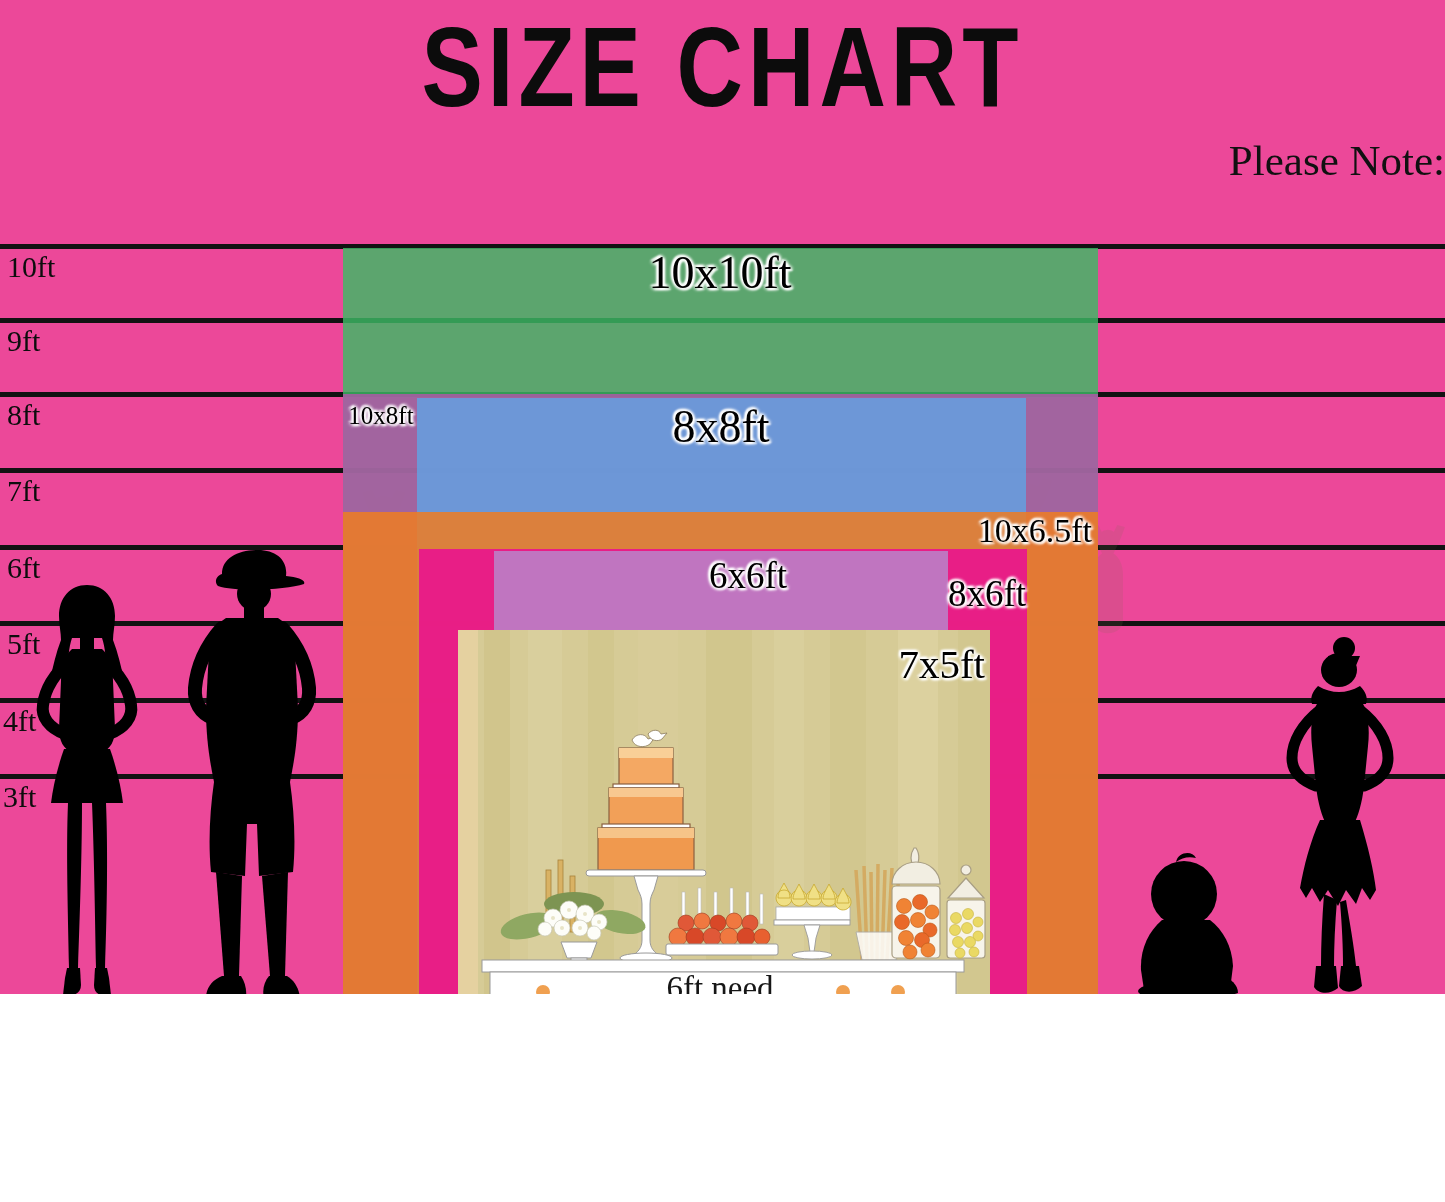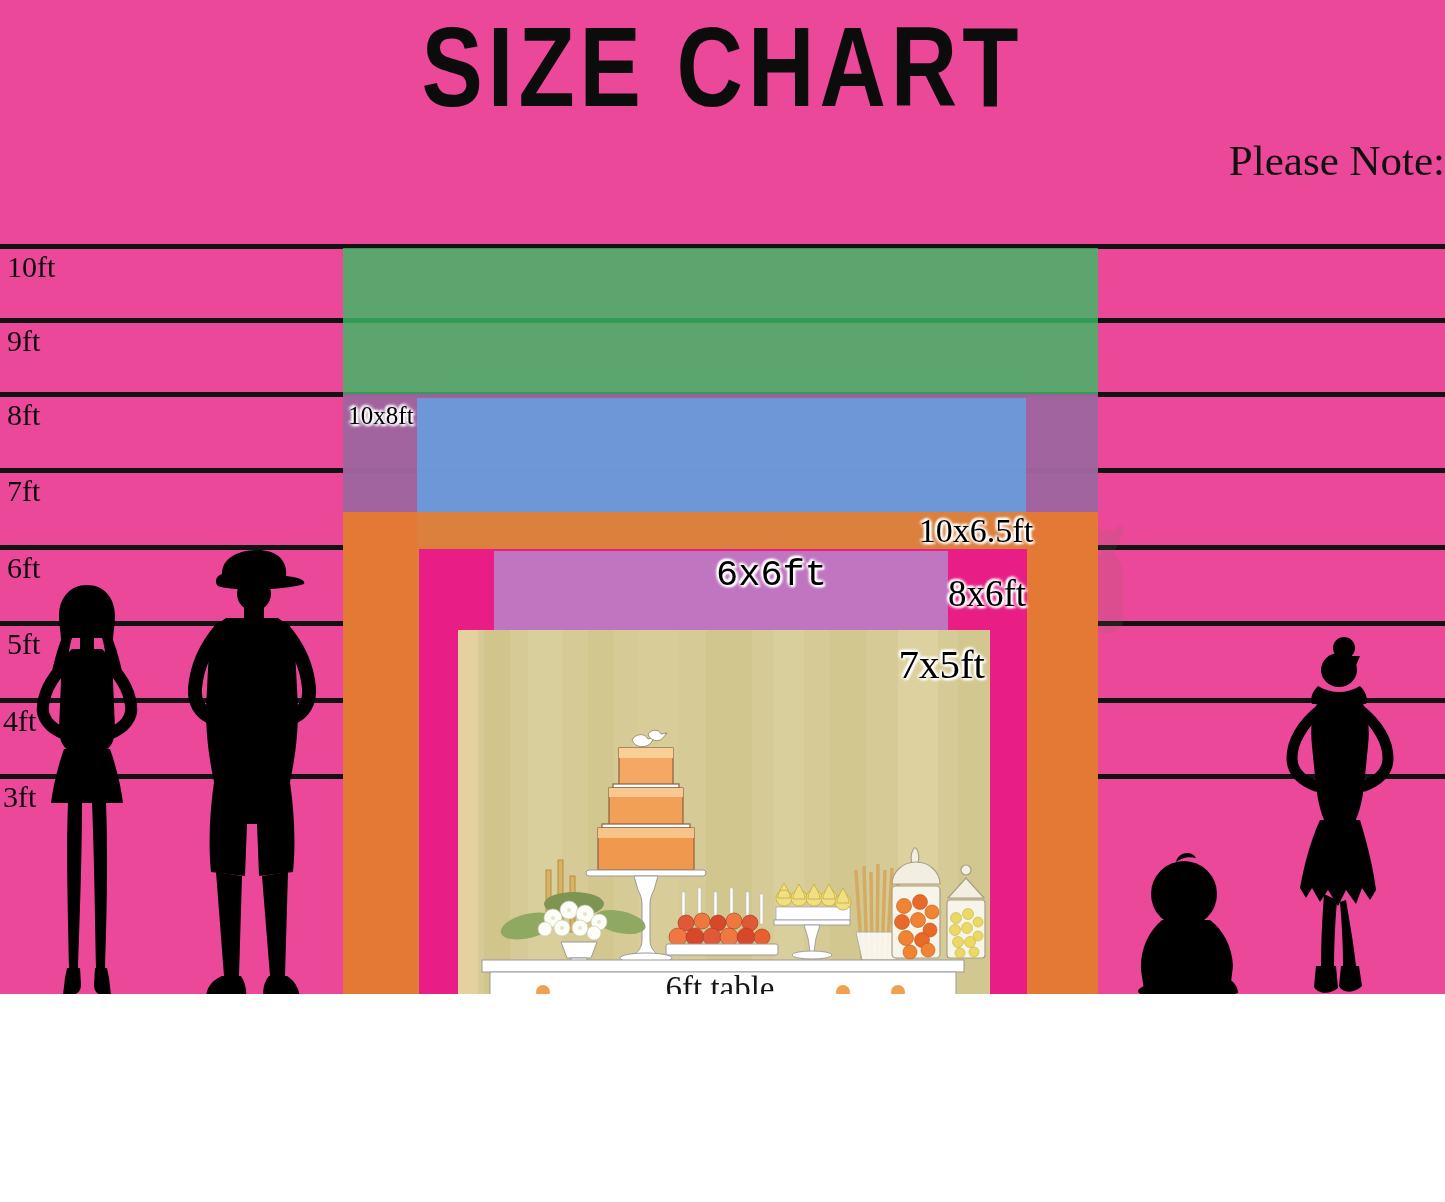--- a/index.html
+++ b/index.html
@@ -27,22 +27,22 @@
   .r-pink    {left:419px;top:549px;width:608px;height:453px;background:rgba(233,15,145,0.87);}
   .r-lavender{left:494px;top:551px;width:454px;height:451px;background:rgba(185,130,200,0.88);}
   .scene-box {position:absolute;left:458px;top:630px;width:532px;height:372px;}
   
   .slabel{position:absolute;color:#000;white-space:nowrap;
       text-shadow:-2px 0 3px #fff,2px 0 3px #fff,0 -2px 3px #fff,0 2px 3px #fff,
                   -2px -2px 2px #fff,2px 2px 2px #fff;}
   .l-10x10{left:570px;top:246px;width:300px;text-align:center;font-size:46px;}
   .l-10x8 {left:343px;top:402px;width:76px;text-align:center;font-size:25px;}
   .l-8x8  {left:571px;top:400px;width:300px;text-align:center;font-size:46px;}
-  .l-10x65{left:860px;top:512px;width:232px;text-align:center;font-size:34px;}
-  .l-6x6  {left:627px;top:554px;width:200px;text-align:right;font-size:37px;font-family:Liberation Mono, monospace;}
+  .l-10x65{left:860px;top:512px;width:232px;text-align:right;font-size:34px;}
+  .l-6x6  {left:648px;top:554px;width:200px;text-align:center;font-size:37px;}
   .l-8x6  {left:887px;top:554px;width:200px;text-align:center;font-size:37px;margin-top:18px;}
   .l-7x5  {left:790px;top:640px;width:195px;text-align:right;font-size:41px;}
   .table-label{position:absolute;left:560px;top:970px;width:320px;text-align:center;
       font-size:33px;color:#161616;}
   svg{position:absolute;display:block;}
 </style>
 </head>
 <body>
 
 <div id="stage">
@@ -259,21 +259,23 @@
           <circle cx="502" cy="323" r="5"></circle>
             <circle cx="516" cy="322" r="5"></circle>
         </g>
       </g>
 
       <rect x="24" y="330" width="482" height="12" fill="#ffffff" stroke="#9a9a9a"></rect>
       <rect x="32" y="342" width="466" height="30" fill="#ffffff" stroke="#9a9a9a"></rect>
     </svg>
   </div>
 
+  <div class="slabel l-10x10">10x10ft</div>
   <div class="slabel l-10x8">10x8ft</div>
+  <div class="slabel l-8x8">8x8ft</div>
   <div class="slabel l-10x65">10x6.5ft</div>
   <div class="slabel l-8x6">8x6ft</div>
   <div class="slabel l-6x6">6x6ft</div>
   <div class="slabel l-7x5">7x5ft</div>
 
   <svg style="left:480px;top:1001px" width="480" height="200" viewBox="0 0 480 200">
     <rect x="10" y="0" width="460" height="5" fill="#ffffff"></rect>
     <path d="M25,0 L42,0 L37,192 L29,192 Z" fill="#ffffff" stroke="#999999" stroke-width="1.4"></path>
     <path d="M438,0 L455,0 L451,192 L443,192 Z" fill="#ffffff" stroke="#999999" stroke-width="1.4"></path>
   </svg>
@@ -310,21 +312,21 @@
       <use href="#tassel" transform="translate(279,77) scale(1.05)"></use>
       <use href="#tassel" transform="translate(316,50) scale(1.05)"></use>
     </g>
     <g fill="#f0a050">
       <circle cx="53" cy="7" r="7"></circle>
         <circle cx="353" cy="7" r="7"></circle>
         <circle cx="408" cy="7" r="7"></circle>
     </g>
   </svg>
 
-  <div class="table-label">6ft table</div>
+  <div class="table-label">6ft need</div>
 
   <svg style="left:20px;top:583px" width="134" height="420" viewBox="0 0 134 420" fill="#000">
     <path d="M67,2 C50,2 39,15 39,33 C39,42 41,50 41,57 C36,70 33,83 30,97 L49,92 C47,78 49,64 52,55 L82,55 C85,64 87,78 85,92 L104,97 C101,83 98,70 93,57 C93,50 95,42 95,33 C95,15 84,2 67,2 Z"></path>
     <rect x="60" y="50" width="14" height="18"></rect>
     <path d="M52,66 C45,72 41,84 41,98 L39,146 C39,158 44,166 51,169 L83,169 C90,166 95,158 95,146 L93,98 C93,84 89,72 82,66 Z"></path>
     <path d="M51,76 C35,90 25,106 23,122 C21,134 29,145 45,151" stroke="#000" stroke-width="12" fill="none" stroke-linecap="round"></path>
     <path d="M83,76 C99,90 109,106 111,122 C113,134 105,145 89,151" stroke="#000" stroke-width="12" fill="none" stroke-linecap="round"></path>
     <path d="M44,166 L90,166 C97,186 101,204 103,220 L31,220 C33,204 37,186 44,166 Z"></path>
     <path d="M48,220 L62,220 C62,268 60,330 58,385 L49,385 C48,330 46,268 48,220 Z"></path>
     <path d="M72,220 L86,220 C88,268 87,330 85,385 L76,385 C75,330 74,268 72,220 Z"></path>

